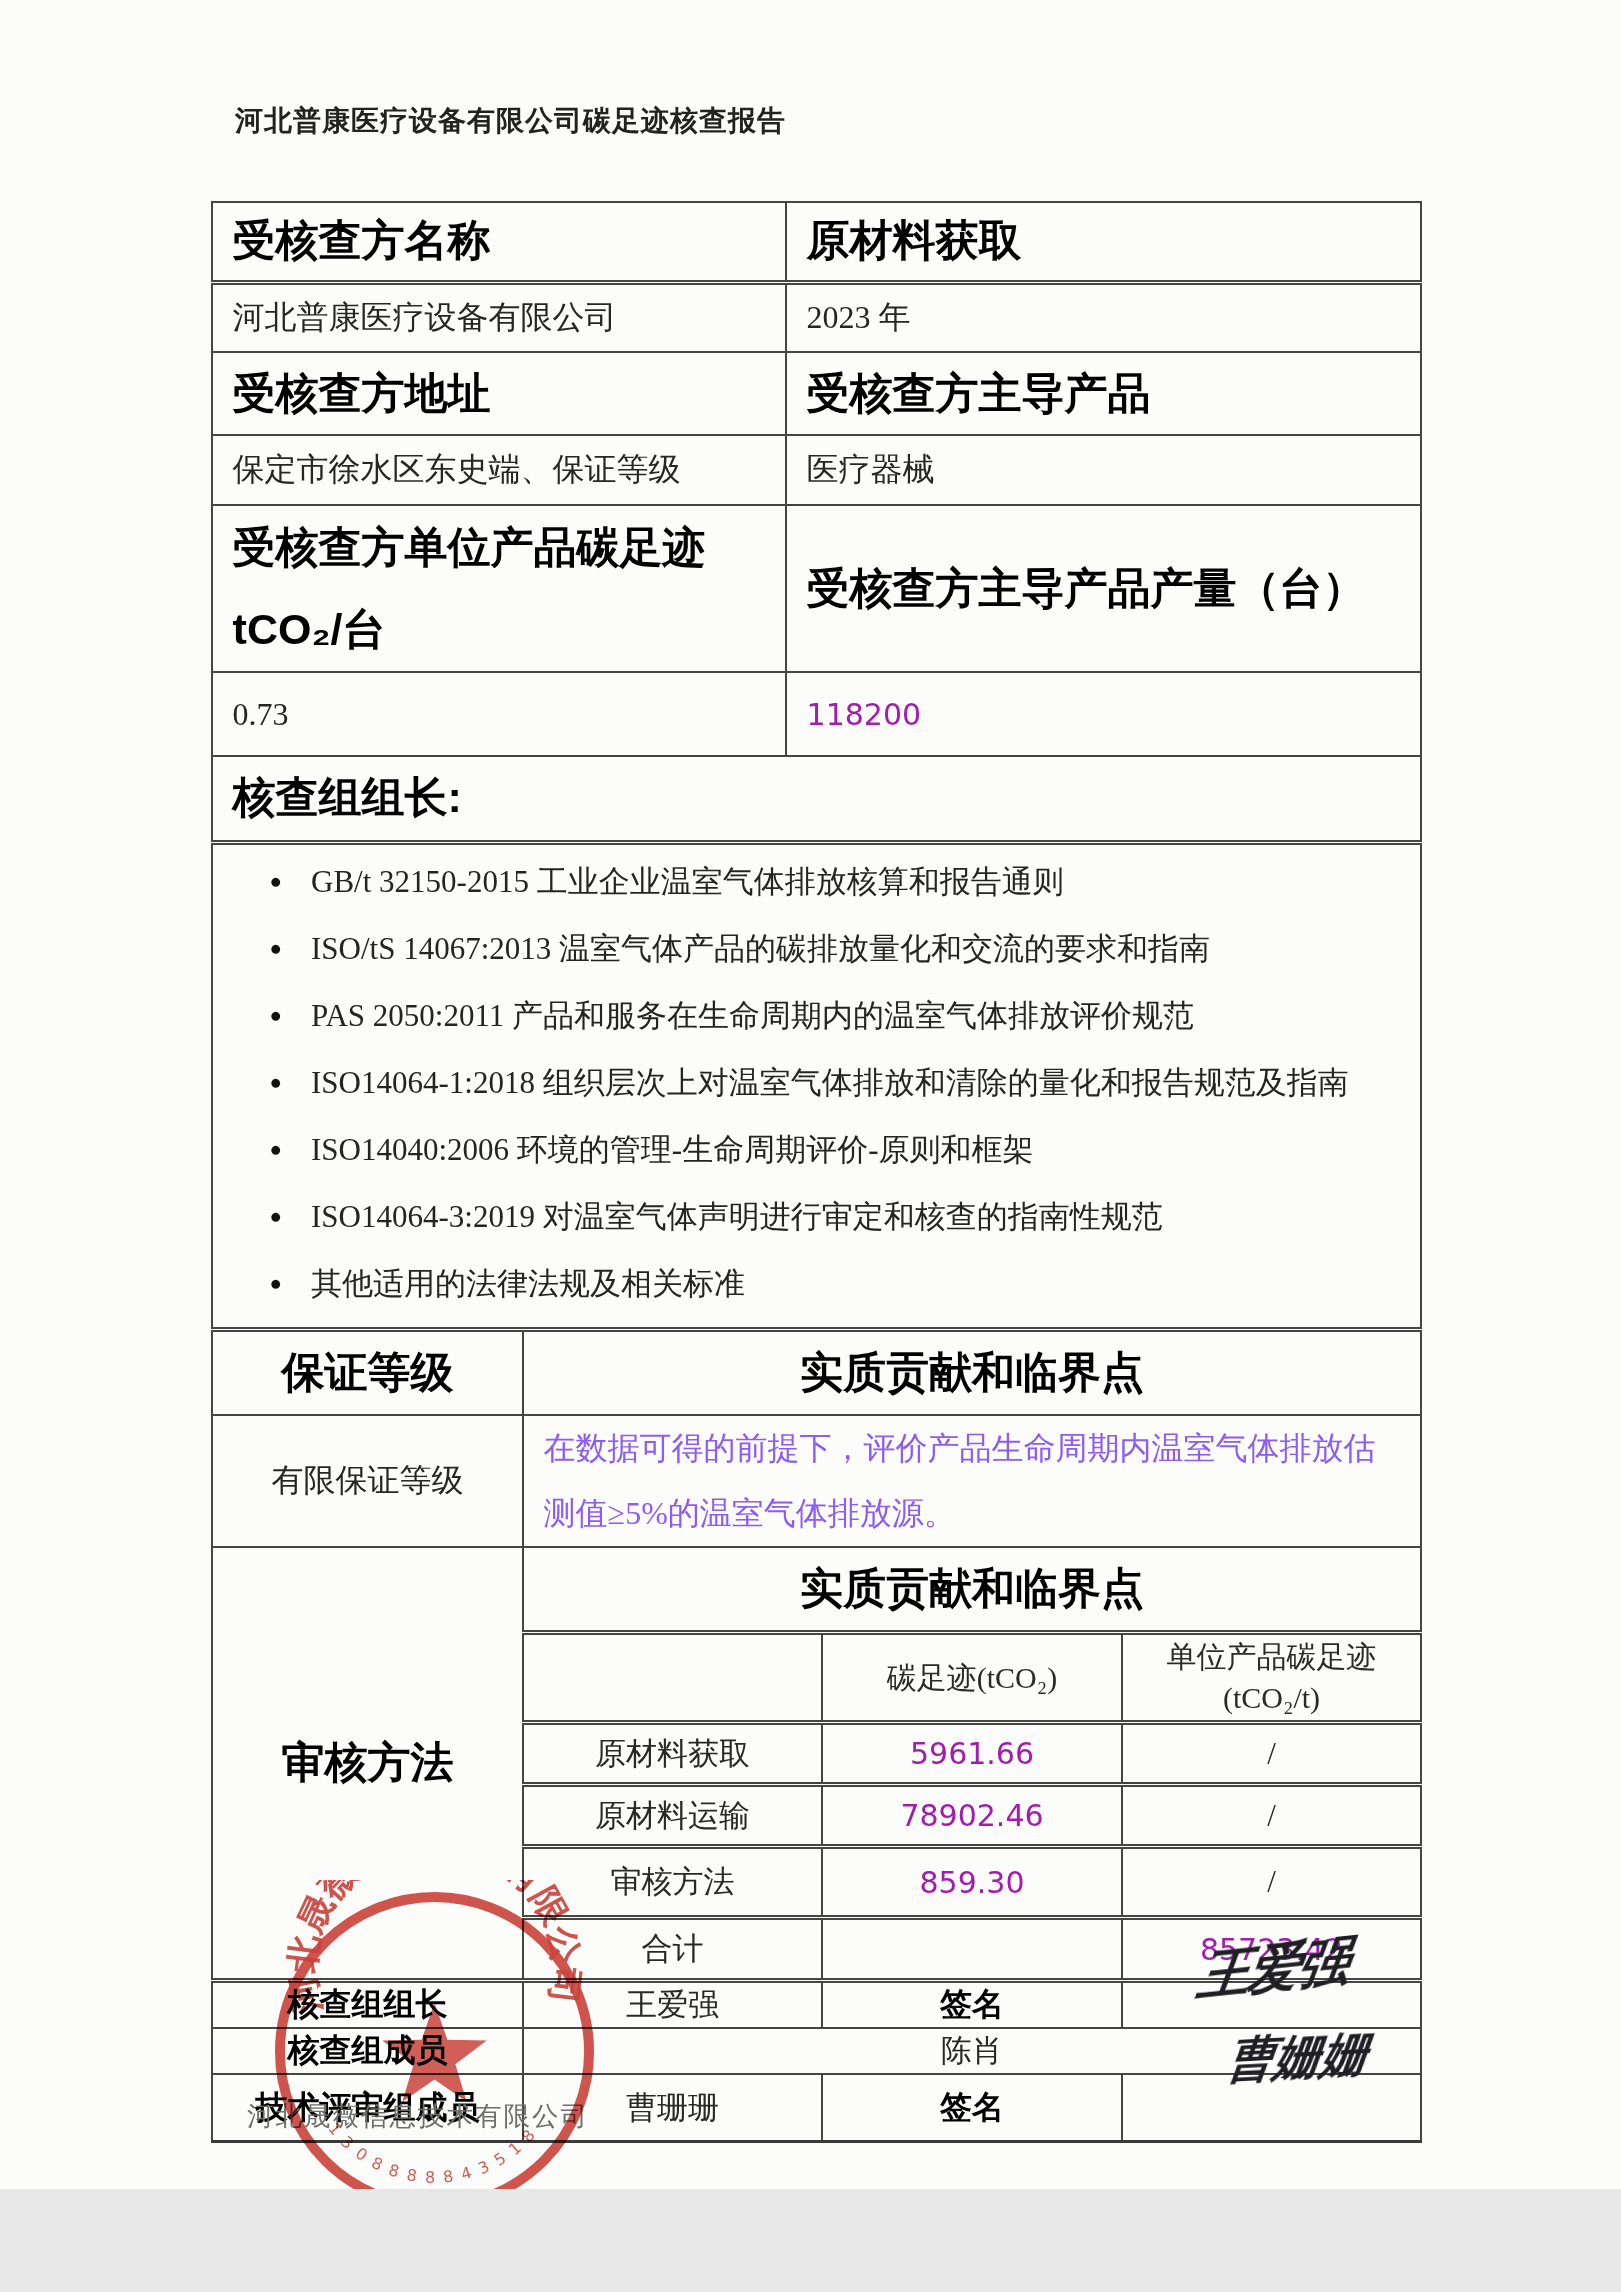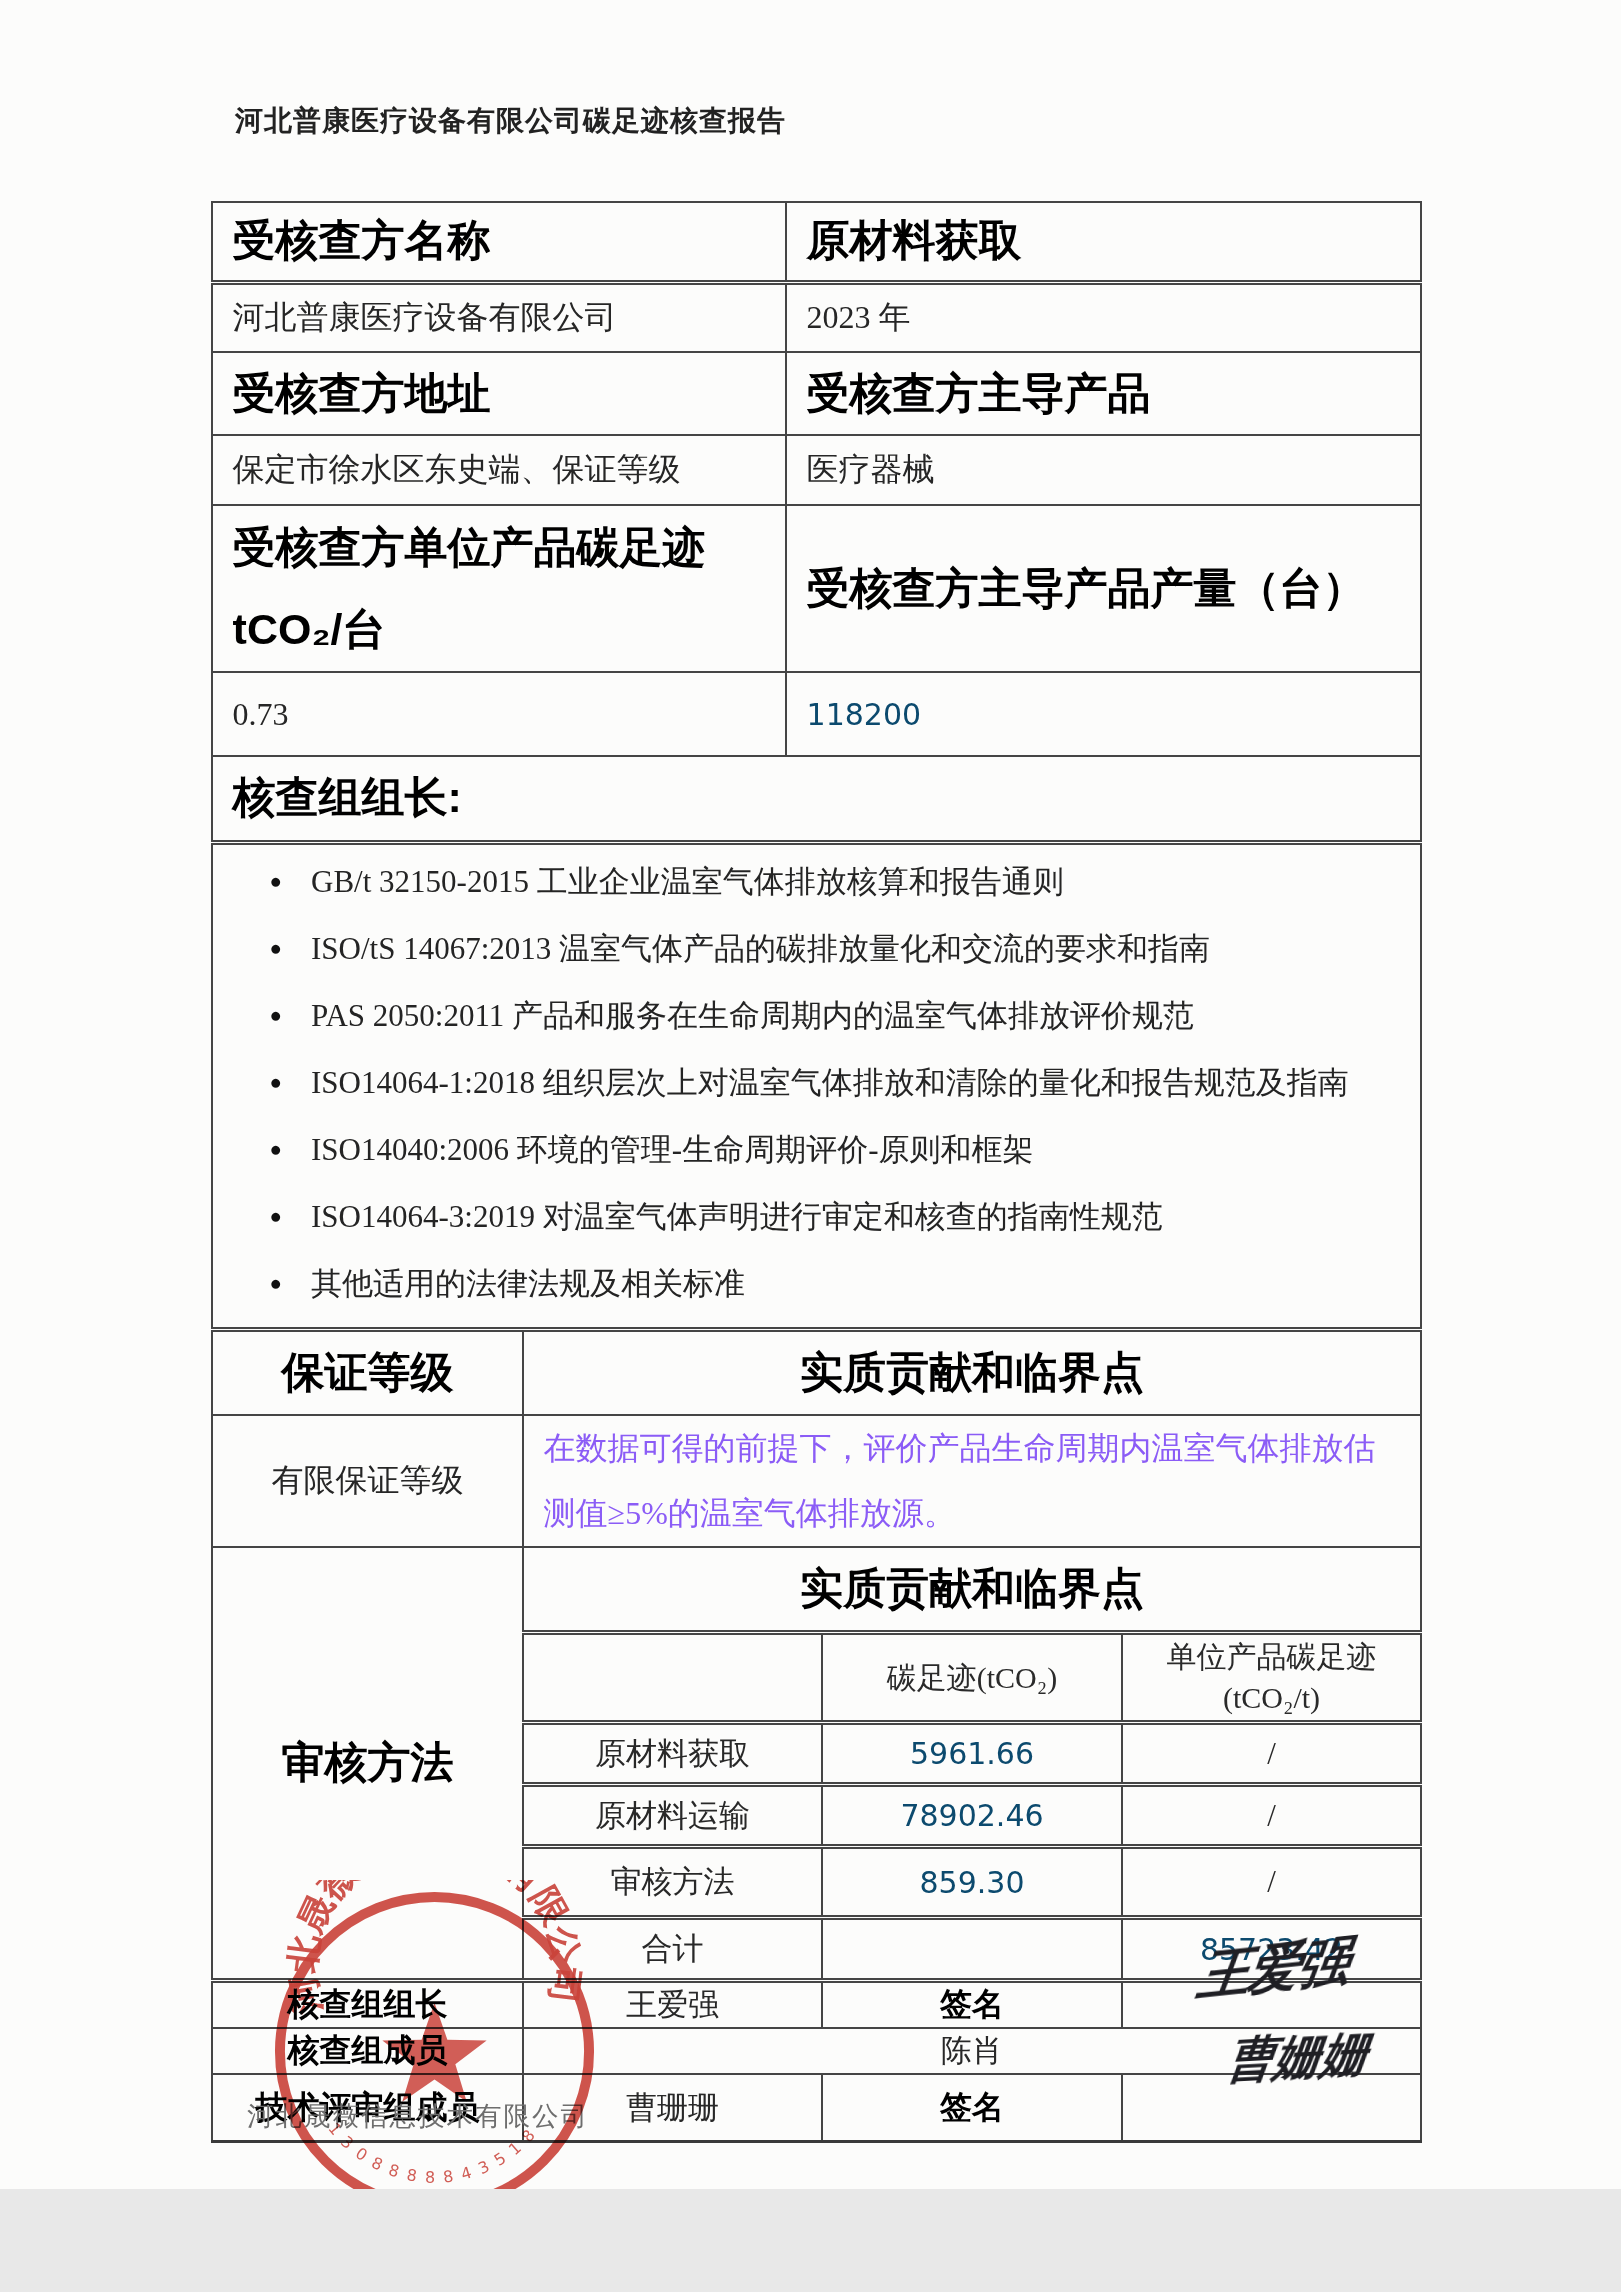--- a/index.html
+++ b/index.html
@@ -40,21 +40,21 @@
   ul.basis li{
     line-height:63px;font-size:31px;color:#242424;
     white-space:nowrap;
   }
   ul.basis li::before{
     content:"●";font-size:20.6px;margin-right:29px;
     position:relative;top:-4.9px;color:#111;
   }
   .contrib{font-size:32px;line-height:65px;color:#8b5cf6;padding:5.9px 7.8px;margin-left:32px;}
   .subhead{font-size:30px;color:#2a2a2a;line-height:1.35;}
-  .num{font-family:"DejaVu Sans", sans-serif;font-size:30px;color:#0c4a6e;}
+  .num{font-family:"DejaVu Sans", sans-serif;font-size:30px;color:#a21caf;}
   .stage{font-size:31px;color:#282828;}
   .sigrow-label{font-family:"DejaVu Sans", sans-serif;font-weight:700;font-size:32px;color:#000;}
   .name{font-size:31px;color:#282828;}
   .footer-company{
     position:absolute;left:247px;top:2098px;
     font-size:26.5px;color:#6e6e6e;letter-spacing:2px;
   }
   .handw{
     position:absolute;
     font-family:"DejaVu Serif", serif;

